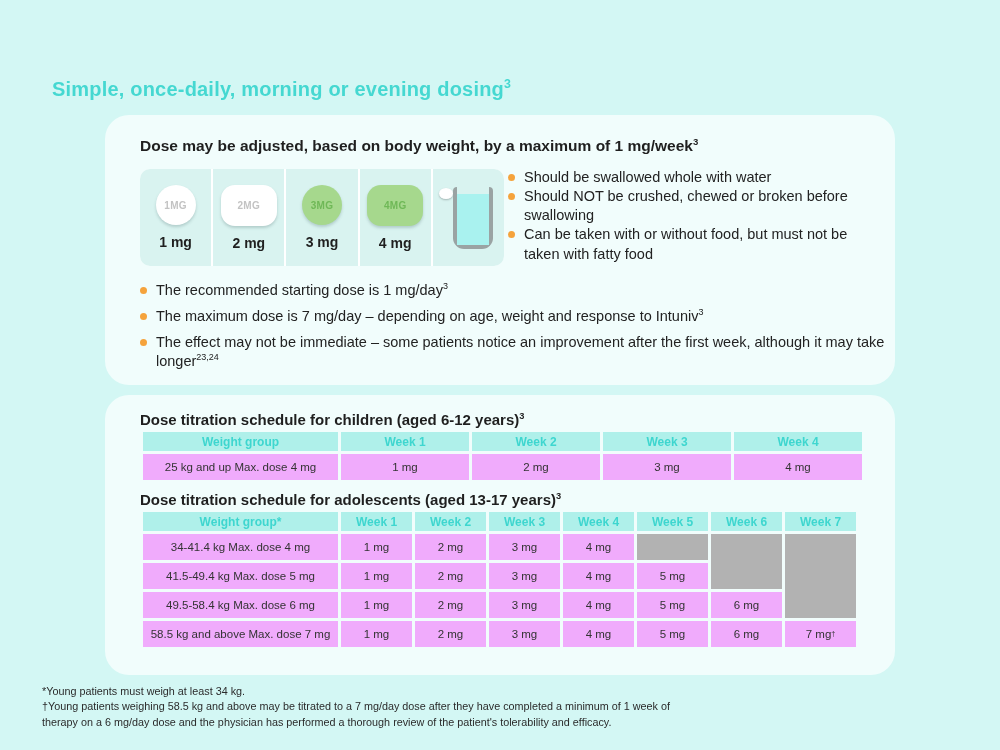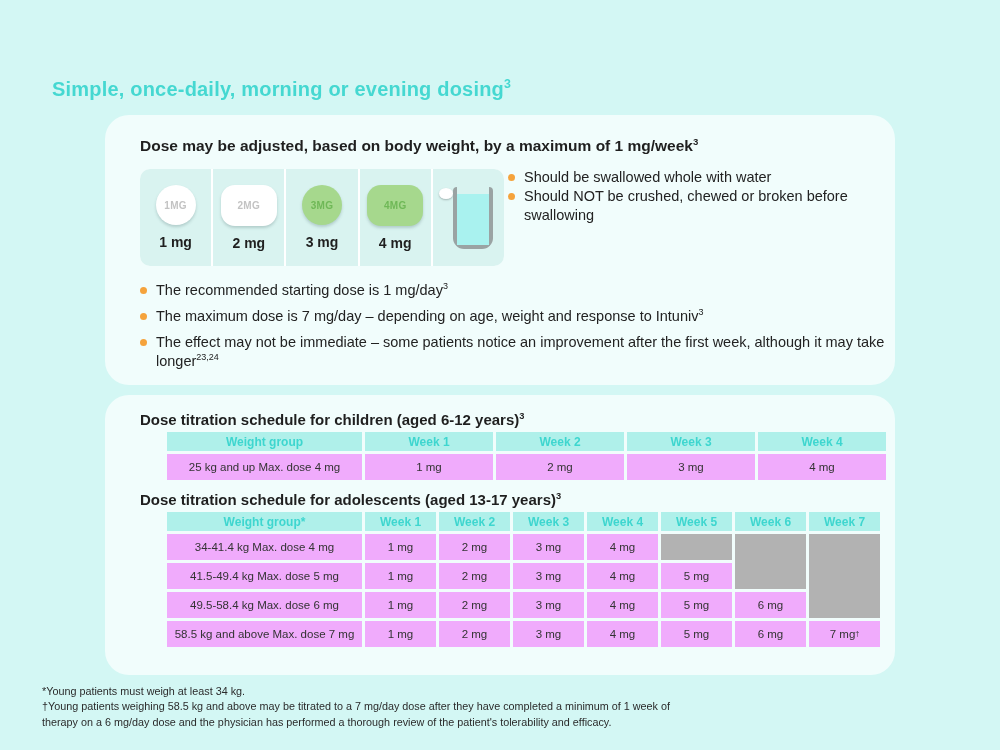--- a/index.html
+++ b/index.html
@@ -75,21 +75,21 @@
   }
   .btxt { font-size: 14.5px; color: #222; line-height: 1.32; }
 
   
   .tbl-title { position: absolute; left: 35px; font-size: 15px; font-weight: 700; color: #1f1f1f; }
   #children-title { top: 16px; }
   #adol-title { top: 96px; }
   .dose-table { position: absolute; left: 38px; display: flex; flex-direction: column; gap: 3px; }
   #children-table { top: 37px; }
   #adol-table { top: 117px; }
-  .trow { display: flex; gap: 3px; margin-left: 24px; }
+  .trow { display: flex; gap: 3px; }
   .tcell {
     height: 26px; background: #f0abfc;
     display: flex; align-items: center; justify-content: center;
     font-size: 11.5px; color: #333333;
   }
   .thead .tcell { height: 19px; background: #aff0ea; color: #3ed6cf; font-weight: 700; font-size: 12px; }
   .tcell.gray { background: #b2b2b2; }
   .tcell.gray.ext { box-shadow: 0 3px 0 0 #b2b2b2; }
 
   
@@ -132,20 +132,24 @@
 
   <div class="side-bullets">
       <div class="bullet">
         <span class="dot"></span>
         <span class="btxt">Should be swallowed whole with water</span>
       </div>
       <div class="bullet">
         <span class="dot"></span>
         <span class="btxt">Should NOT be crushed, chewed or broken before swallowing</span>
       </div>
+      <div class="bullet">
+        <span class="dot"></span>
+        <span class="btxt">Can be taken with or without food, but must not be taken with fatty food</span>
+      </div>
     </div>
   <div class="bottom-bullets">
       <div class="bullet">
         <span class="dot"></span>
         <span class="btxt">The recommended starting dose is 1 mg/day<sup>3</sup></span>
       </div>
       <div class="bullet">
         <span class="dot"></span>
         <span class="btxt">The maximum dose is 7 mg/day – depending on age, weight and response to Intuniv<sup>3</sup></span>
       </div>

